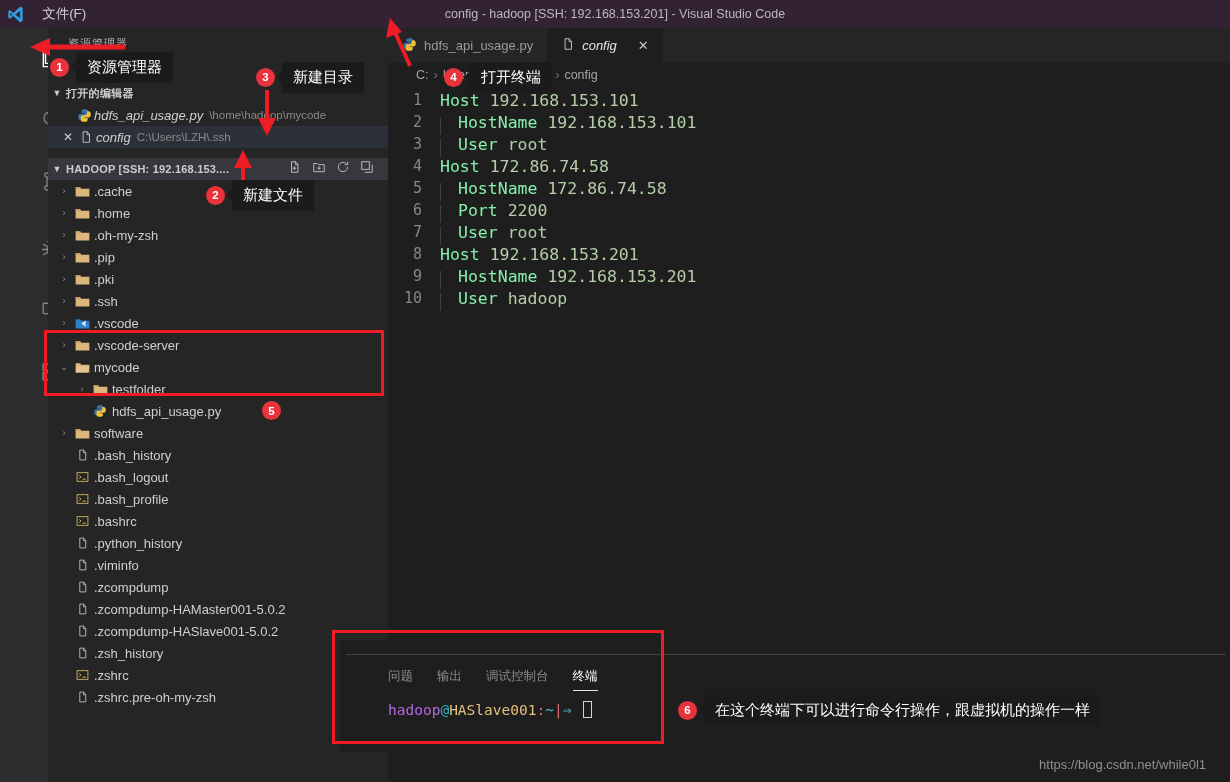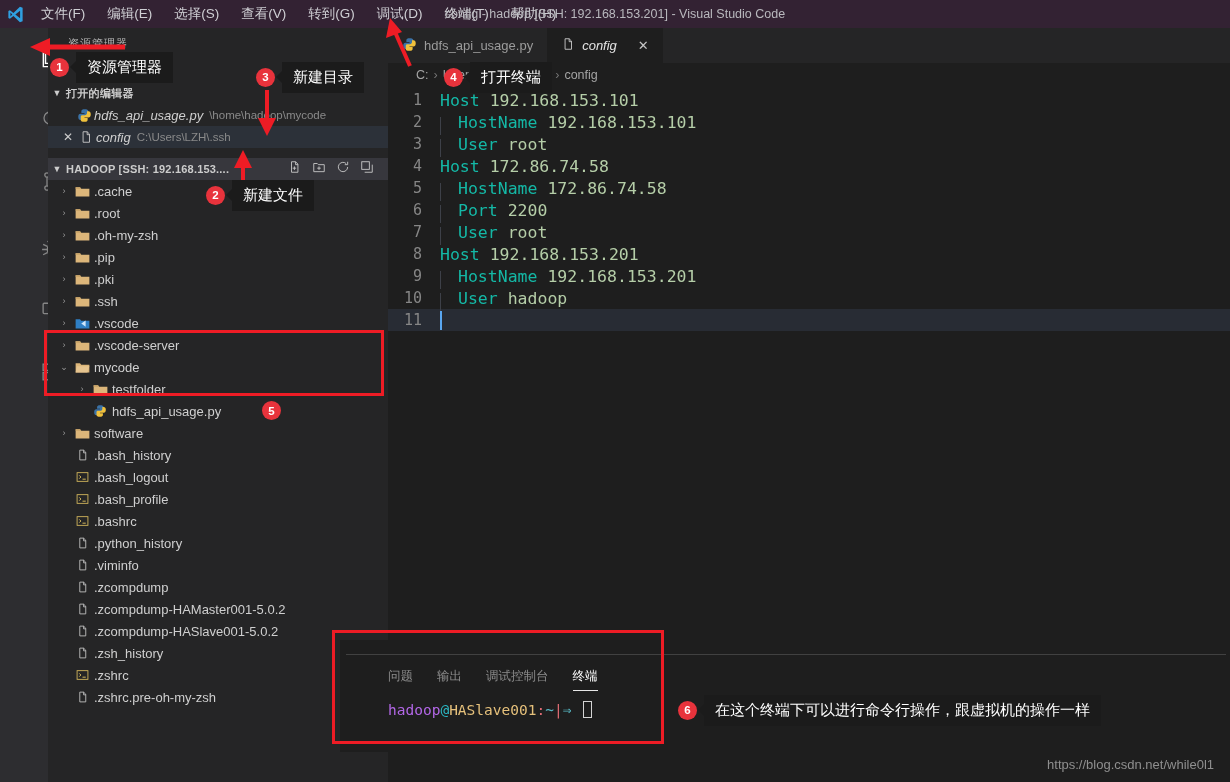--- a/index.html
+++ b/index.html
@@ -10,21 +10,21 @@
     overflow: hidden;
   }
   #root { position: relative; width: 1230px; height: 782px; background: #252526; }
 
   
   .titlebar {
     position: absolute; left:0; top:0; width:1230px; height:28px;
     background:#332233; display:flex; align-items:center;
   }
   .vs-logo { width:30px; height:28px; display:flex; align-items:center; justify-content:center; }
-  .menu { display:flex; align-items:center; height:28px; }
+  .menu { display:flex; align-items:center; height:28px;flex-direction:column; }
   .menu-item {
     color:#cfcfd4; font-size:13.5px; padding:0 11px; line-height:28px; white-space:nowrap;
   }
   .title-center {
     position:absolute; left:0; width:1230px; text-align:center;
     color:#b9b9be; font-size:12.5px; line-height:28px; pointer-events:none;
   }
 
   
   .activitybar {
@@ -78,21 +78,21 @@
   .tab.active { background:#1e1e1e; color:#e3e3e3; }
   .tab-name-italic { font-style:italic; }
   .tab-close { margin-left:14px; color:#c5c5c5; font-size:13px; }
   .breadcrumb { height:24px; display:flex; align-items:center; padding-left:28px; font-size:12.5px; color:#a4a4a4; gap:5px;}
   .bc-sep { color:#777; }
   .code { position:relative; margin-top:2px; font-family:"DejaVu Sans Mono","Liberation Mono",monospace; font-size:16.5px; }
   .cline { height:22px; display:flex; align-items:center; }
   .cline.cur { background:#282c34; }
   .lnum { width:52px; text-align:right; padding-right:18px; color:#868686; font-size:15px; }
   .ctext { white-space:pre; }
-  .kw { color:#14b8a6; }
+  .kw { color:#86efac; }
   .val { color:#b5cea8; }
   .guide { display:inline-block; width:1px; height:18px; background:#3d4048; position:relative; top:4px;}
   .caret { display:inline-block; width:2px; height:19px; background:#5aa7f0; }
 
   
   .panel { position:absolute; left:340px; top:640px; width:900px; height:112px; background:#1e1e1e;}
   .panel-top-line { position:absolute; left:6px; top:14px; width:880px; height:1px; background:#414141; }
   .panel-tabs { position:absolute; left:48px; top:28px; display:flex; gap:24px; }
   .ptab { font-size:12.5px; color:#8c8c8c; position:relative; padding-bottom:6px; }
   .ptab.active { color:#ffffff; }
@@ -121,21 +121,21 @@
   }
   .cbubble:before {
     content:""; position:absolute; left:-6px; top:50%; margin-top:-6px;
     border-top:6px solid transparent; border-bottom:6px solid transparent;
     border-right:6px solid #1b1b1b;
   }
 
   .arrow-svg { position:absolute; pointer-events:none; }
 
   .watermark {
-    position:absolute; right:16px; bottom:10px; color:#8f8f8f; font-size:13px;
+    position:absolute; right:24px; bottom:10px; color:#8f8f8f; font-size:13px;
   }
 </style>
 </head>
 <body>
 
 <div id="root">
 
   <div class="titlebar">
     <div class="vs-logo">
       <svg width="19" height="19" viewBox="0 0 24 24">
@@ -279,21 +279,21 @@
         </div>
         <div class="trow">
           <span style="display:inline-block;width:8px"></span>
           <span class="t-arrow">›</span>
           <span class="t-ico">
             <svg width="15" height="13" viewBox="0 0 24 20">
               <path d="M1 3h7l2 2.5h13V18H1z" fill="#dcb67a"></path>
               <path d="M1 3h7l2 2.5H1z" fill="#c7a267"></path>
             </svg>
           </span>
-          <span class="t-name">.root</span>
+          <span class="t-name">.home</span>
         </div>
         <div class="trow">
           <span style="display:inline-block;width:8px"></span>
           <span class="t-arrow">›</span>
           <span class="t-ico">
             <svg width="15" height="13" viewBox="0 0 24 20">
               <path d="M1 3h7l2 2.5h13V18H1z" fill="#dcb67a"></path>
               <path d="M1 3h7l2 2.5H1z" fill="#c7a267"></path>
             </svg>
           </span>
@@ -636,24 +636,20 @@
           <span class="ctext val">192.168.153.201</span>
         </div>
         <div class="cline">
           <span class="lnum">10</span>
           <span class="guide"></span>
           <span style="display:inline-block;width:17px"></span>
           <span class="ctext kw">User</span>
           <span class="ctext">&nbsp;</span>
           <span class="ctext val">hadoop</span>
         </div>
-        <div class="cline cur">
-          <span class="lnum">11</span>
-          <span class="caret"></span>
-        </div>
       </div>
   </div>
 
   <div class="panel">
     <div class="panel-top-line"></div>
     <div class="panel-tabs">
       <div class="ptab">问题</div>
       <div class="ptab">输出</div>
       <div class="ptab">调试控制台</div>
       <div class="ptab active">终端</div>

